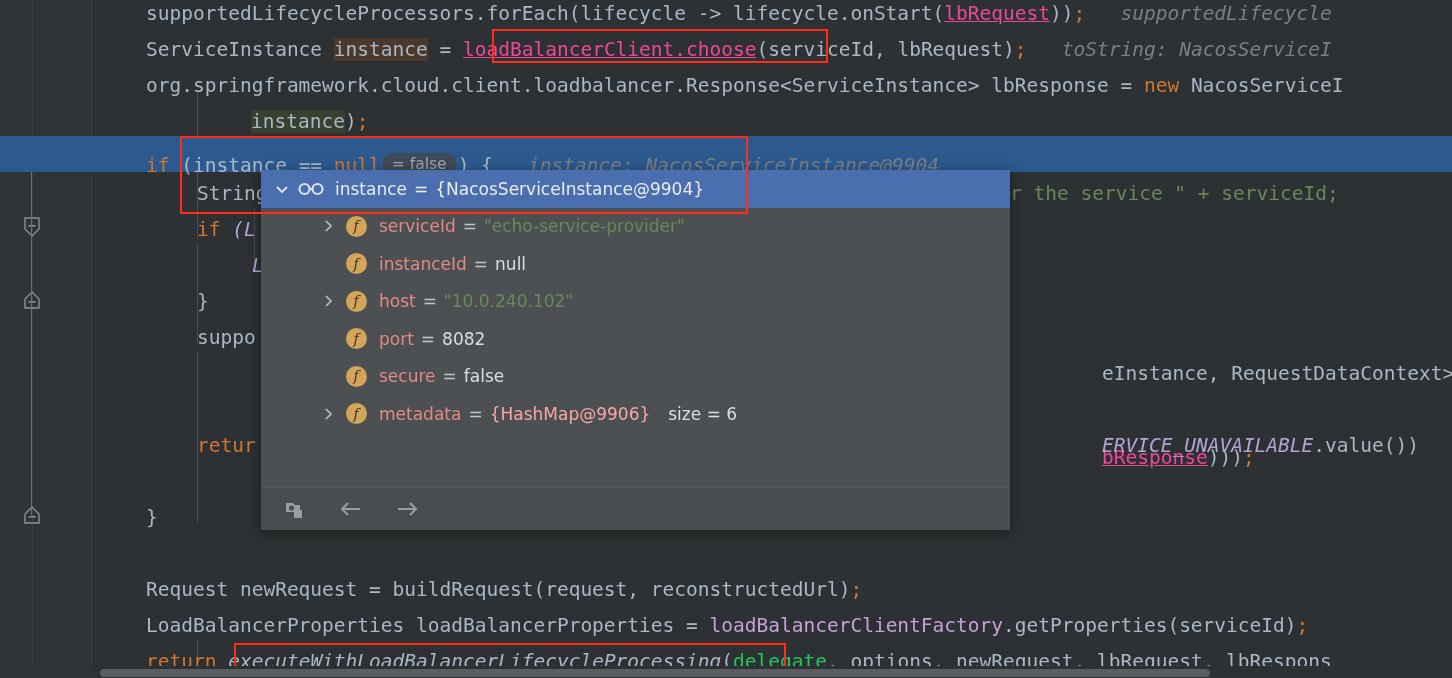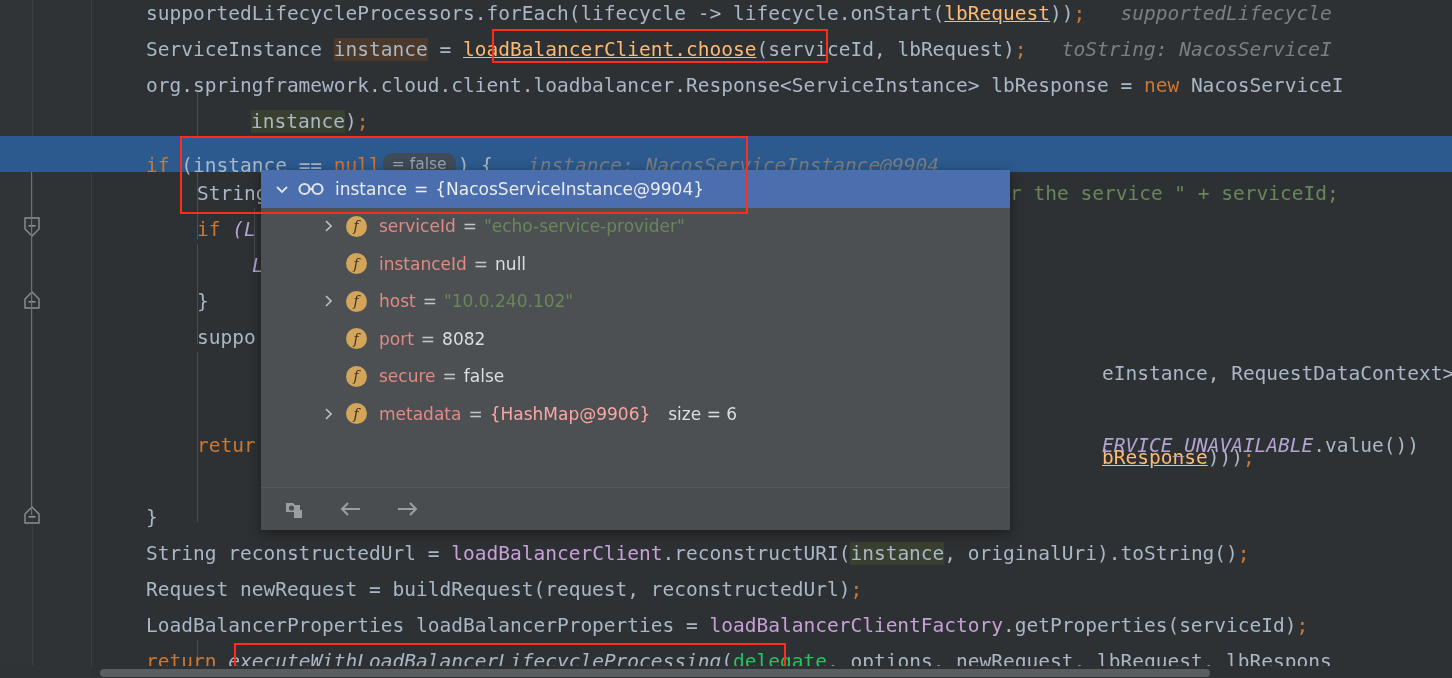--- a/index.html
+++ b/index.html
@@ -60,21 +60,21 @@
 
   
   .indent-guide {
     position: absolute; width: 1px; background: #4a4e51;
   }
 
   
   .kw      { color: #cc7832; }
   .txt     { color: #a9b7c6; }
   .str     { color: #6a8759; }
-  .meth-u  { color: #fdba74; text-decoration: underline; }
+  .meth-u  { color: #ec4899; text-decoration: underline; }
   .statics { color: #b3a4d4; font-style: italic; }
   .ident-p { color: #c8a0d8; }
   .param   { color: #22c55e; }
   .semi    { color: #cc7832; }
   .comment-hint { color: #7a7f85; font-style: italic; }
   .hl-write { background: #4b3a2c; }
   .hl-read  { background: #3a402f; }
   .ital     { font-style: italic; }
 
   
@@ -274,21 +274,20 @@
     <div class="line" style="top:392px; left:1010px; padding-left:0;margin-top:48px;"><span class="meth-u">bResponse</span><span class="txt">)))</span><span class="semi">;</span></div>
 
     
     <div class="line" style="top:428px; padding-left:105px"><span class="kw">retur</span></div>
     <div class="line" style="top:428px; left:1010px; padding-left:0;"><span class="statics">ERVICE_UNAVAILABLE</span><span class="txt">.value())</span></div>
 
     
     <div class="line" style="top:500px; padding-left:54px"><span class="txt">}</span></div>
 
     
-    <div class="line" style="top:536px"><span class="txt">String reconstructedUrl = </span><span class="ident-p">loadBalancerClient</span><span class="txt">.reconstructURI(</span><span class="txt hl-read">instance</span><span class="txt">, originalUri).toString()</span><span class="semi">;</span></div>
 
     
     <div class="line" style="top:572px"><span class="txt">Request newRequest = buildRequest(request, reconstructedUrl)</span><span class="semi">;</span></div>
 
     
     <div class="line" style="top:608px"><span class="txt">LoadBalancerProperties loadBalancerProperties = </span><span class="ident-p">loadBalancerClientFactory</span><span class="txt">.getProperties(serviceId)</span><span class="semi">;</span></div>
 
     
     <div class="line" style="top:644px"><span class="kw">return</span><span class="txt"> </span><span class="txt ital">executeWithLoadBalancerLifecycleProcessing</span><span class="txt">(</span><span class="param">delegate</span><span class="txt">, options, newRequest, lbRequest, lbRespons</span></div>
 

